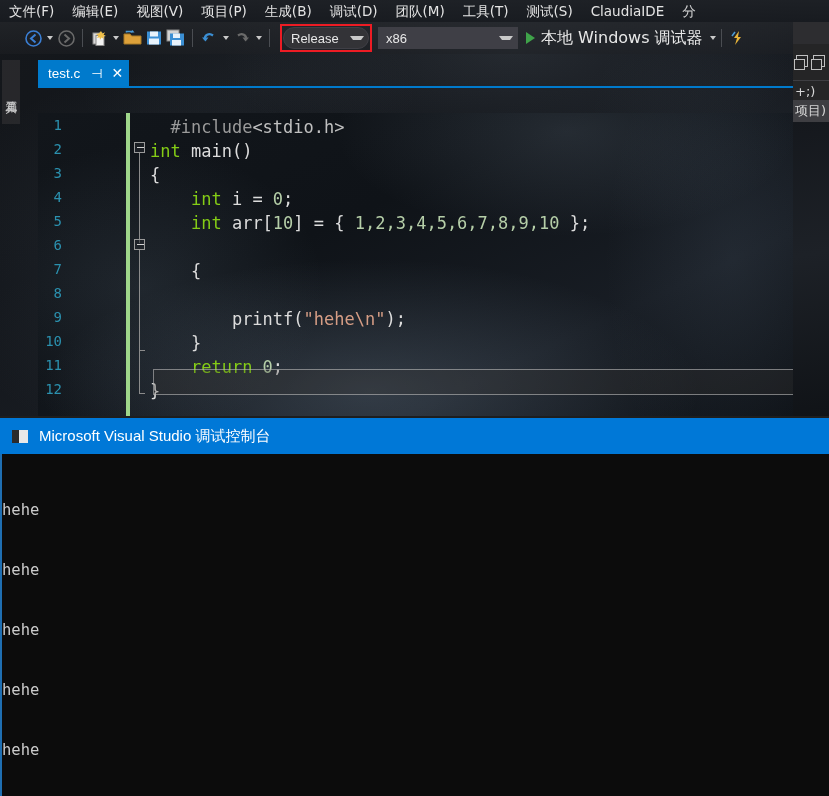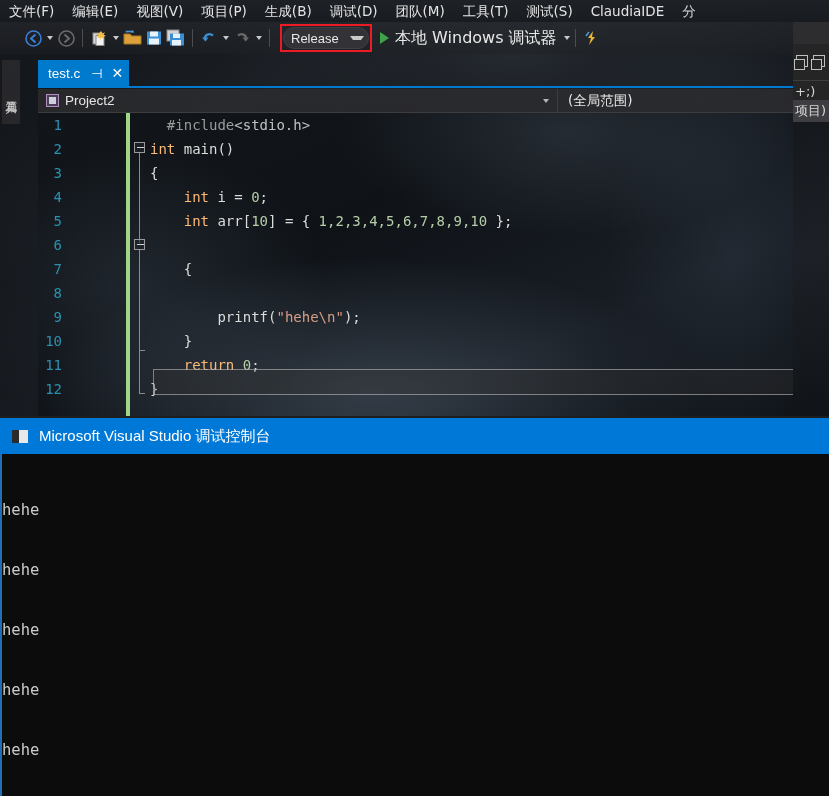--- a/index.html
+++ b/index.html
@@ -209,24 +209,24 @@
   }
   .fold-line {
     position: absolute; width: 1px; background: #8b8b8b;
   }
   .fold-elbow {
     position: absolute; width: 6px; height: 1px; background: #8b8b8b;
   }
   .code-layer {
     position: absolute; left: 112px; top: 0; right: 16px; height: 100%;
     font-family: "DejaVu Sans Mono", "Liberation Mono", monospace;
-    font-size: 14px; white-space: pre;
+    font-size: 17px; white-space: pre;
   }
   .cl { position: absolute; left: 0; }
-  .k   { color: #fdba74; }   
+  .k   { color: #84cc16; }   
   .pp  { color: #9b9b9b; }   
   .hdr { color: #c0c0c0; }
   .num { color: #b5cea8; }
   .str { color: #d69d85; }
   .pl  { color: #dcdcdc; }
   .fn  { color: #dcdcdc; }
 
   .cur-line-box {
     position: absolute; left: 115px; top: 256px; width: 680px; height: 26px;
     border: 1px solid rgba(200,200,200,0.55);
@@ -387,20 +387,24 @@
       <div class="tb-caret"></div>
       <div class="tb-sep"></div>
 
       <div class="combo-wrap-release">
         <div class="combo" id="combo-release">
           <span>Release</span>
           <span class="cb-caret"></span>
         </div>
       </div>
 
+      <div class="combo" id="combo-x86">
+        <span>x86</span>
+        <span class="cb-caret"></span>
+      </div>
 
       <div class="run-btn">
         <span class="play-tri"></span>
         <span>本地 Windows 调试器</span>
         <span class="run-caret"></span>
       </div>
       <div class="tb-sep"></div>
       <div class="tb-ico">
         <svg width="16" height="16" viewBox="0 0 16 16">
             <path d="M9 1 L4 8 h3 l-2 7 6-8 H8z" fill="#e8b43a"></path>
@@ -415,30 +419,20 @@
 
     <div class="tabstrip">
       <div class="doc-tab">
         <span>test.c</span>
         <span class="pin">⊣</span>
         <span class="close">✕</span>
       </div>
       <div class="tab-underline"></div>
     </div>
 
-    <div class="navbar">
-      <div class="nav-left">
-        <span class="proj-ico"></span>
-        <span>Project2</span>
-        <span class="nl-caret"></span>
-      </div>
-      <div class="nav-right">
-        <span>(全局范围)</span>
-      </div>
-    </div>
 
     <div class="editor">
       <div class="ed-bg"></div>
 
       <div class="gutter">
         <div class="ln" style="top:4px">1</div>
         <div class="ln" style="top:28px">2</div>
         <div class="ln" style="top:52px">3</div>
         <div class="ln" style="top:76px">4</div>
         <div class="ln" style="top:100px">5</div>

